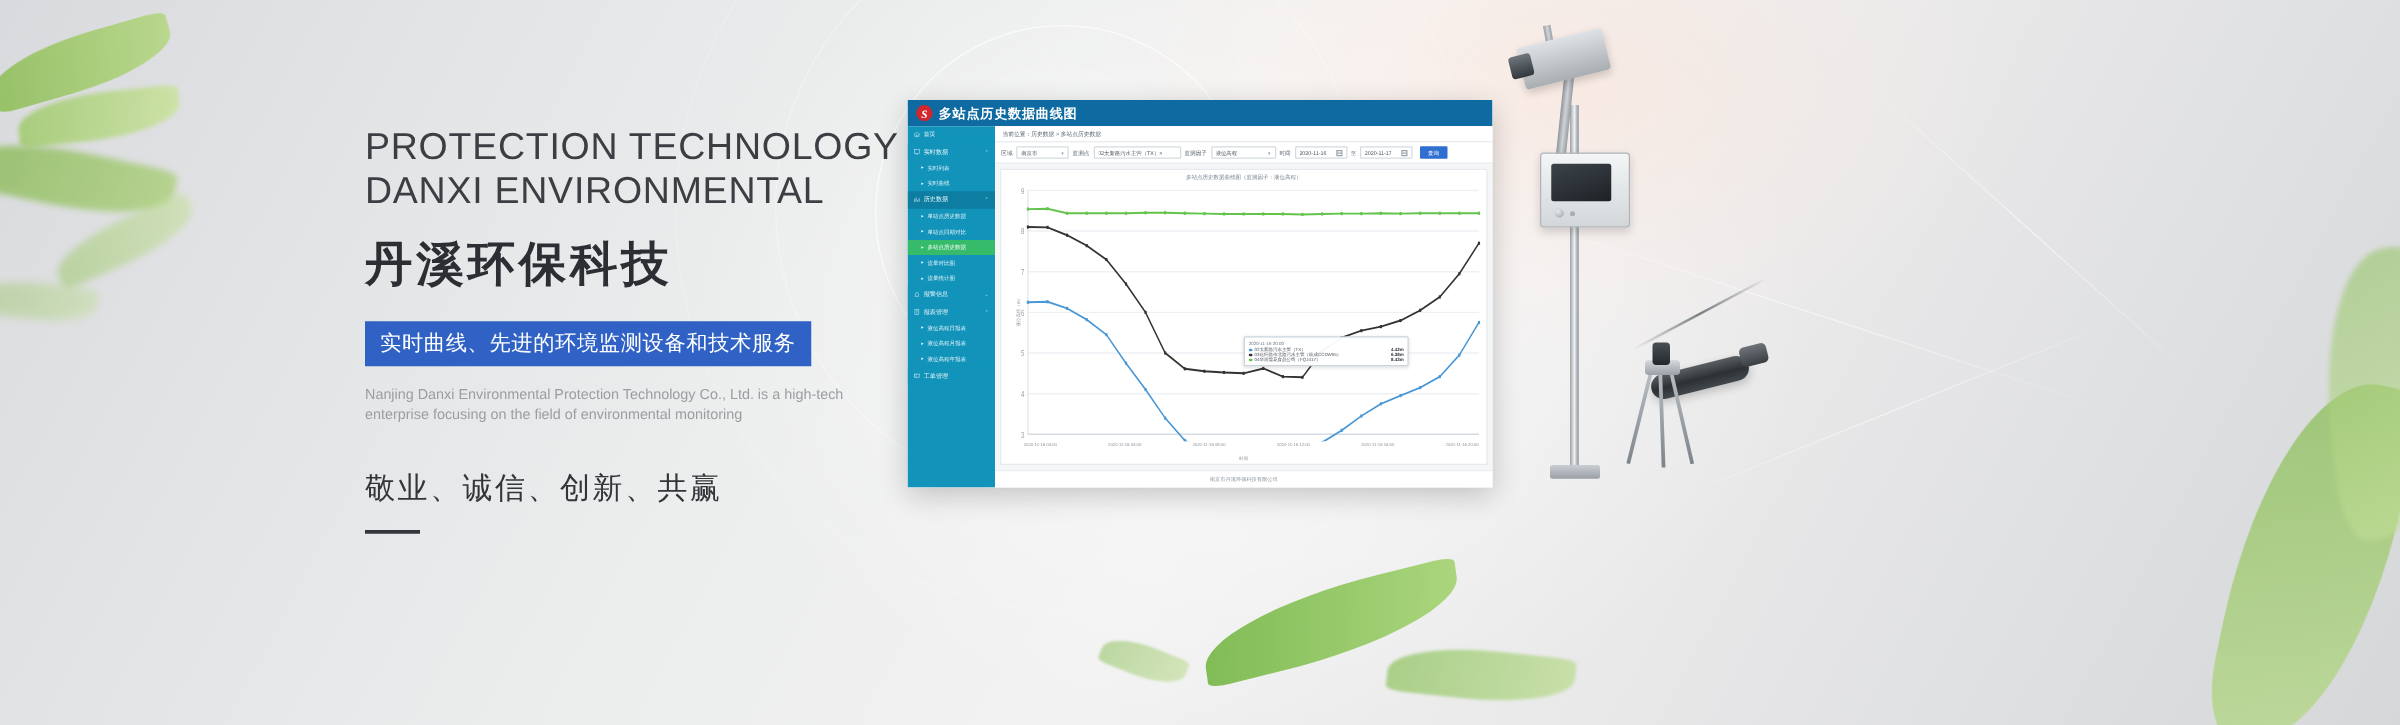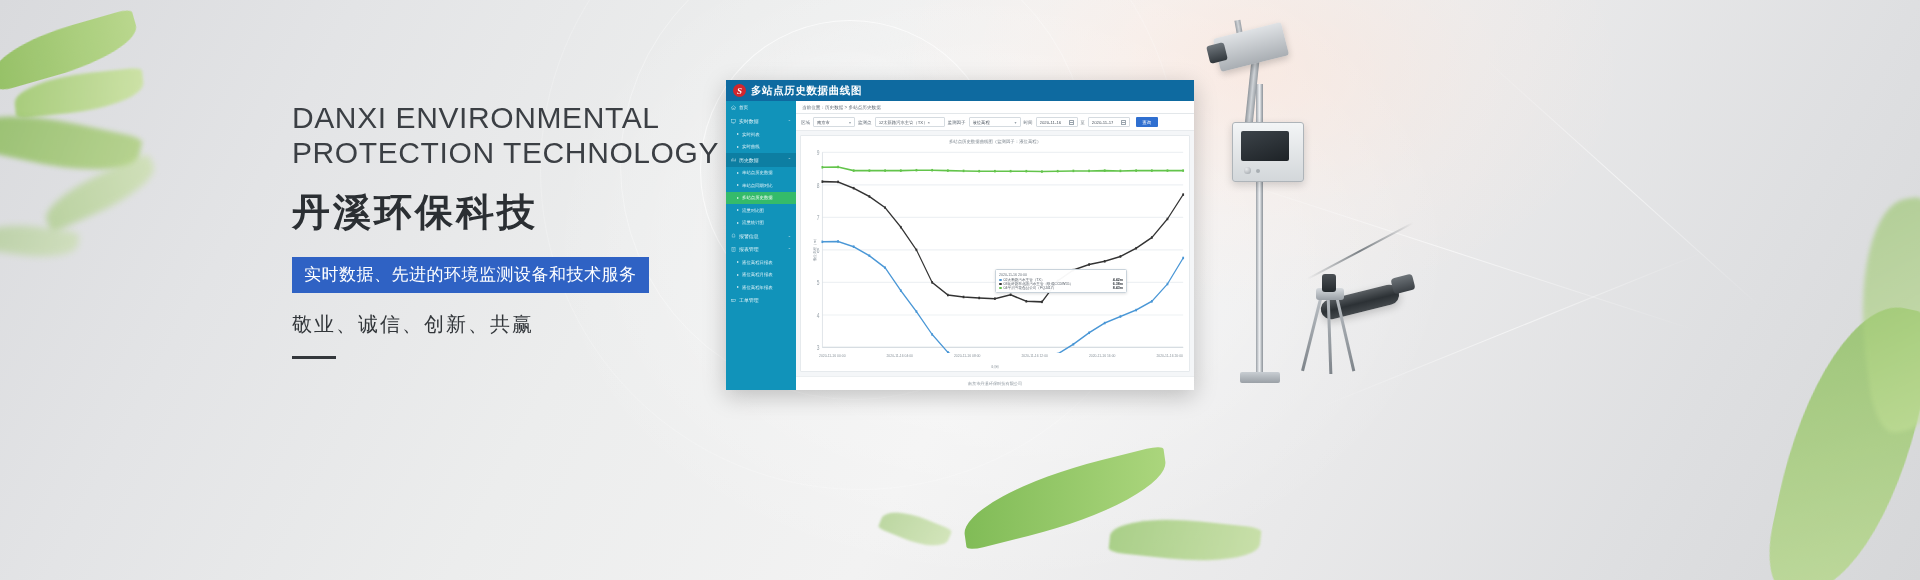--- a/index.html
+++ b/index.html
@@ -63,21 +63,21 @@
   .tagline {
     margin-top: 13px; background: #2f62c4; color: #fff;
     font-size: 17px; line-height: 17px; letter-spacing: .5px;
     padding: 9px 12px 10px 12px; display: inline-block; white-space: nowrap;
   }
   .desc {
     margin-top: 15px; color: #9a9ea3; font-size: 11.5px; line-height: 16px;
     max-width: 392px;
   }
   .motto {
-    margin-top: 18px; color: #32363a; font-size: 20px; letter-spacing: 2px; white-space: nowrap;
+    margin-top: 34px; color: #32363a; font-size: 24px; letter-spacing: 2px; white-space: nowrap;
   }
   .rule { margin-top: 18px; width: 44px; height: 3px; background: #33373b; }
 
   
   #app {
     position: absolute; left: 726px; top: 80px; width: 468px; height: 310px;
     background: #ffffff;
     box-shadow: 0 6px 22px rgba(0,0,0,.22);
     display: flex; flex-direction: column;
     font-size: 5.2px;
@@ -254,24 +254,25 @@
   <div class="leaf lf-c"></div>
   <div class="leaf lf-d"></div>
   <div class="leaf lf-e"></div>
   <div class="leaf lf-f"></div>
   <div class="leaf lf-g"></div>
   <div class="leaf lf-h"></div>
   <div class="leaf lf-i"></div>
   <div class="leaf lf-j"></div>
 
   <div id="copy">
+    <div class="en-line">PROTECTION TECHNOLOGY</div>
     <div class="en-line">DANXI ENVIRONMENTAL</div>
-    <div class="en-line">PROTECTION TECHNOLOGY</div>
     <div class="cn-title">丹溪环保科技</div>
-    <div class="tagline">实时数据、先进的环境监测设备和技术服务</div>
+    <div class="tagline">实时曲线、先进的环境监测设备和技术服务</div>
+    <div class="desc">Nanjing Danxi Environmental Protection Technology Co., Ltd. is a high-tech enterprise focusing on the field of environmental monitoring</div>
     <div class="motto">敬业、诚信、创新、共赢</div>
     <div class="rule"></div>
   </div>
 
   <div id="app">
 
     <div class="titlebar">
       <div class="logo-mark"></div>
       <div class="app-title">多站点历史数据曲线图</div>
     </div>

